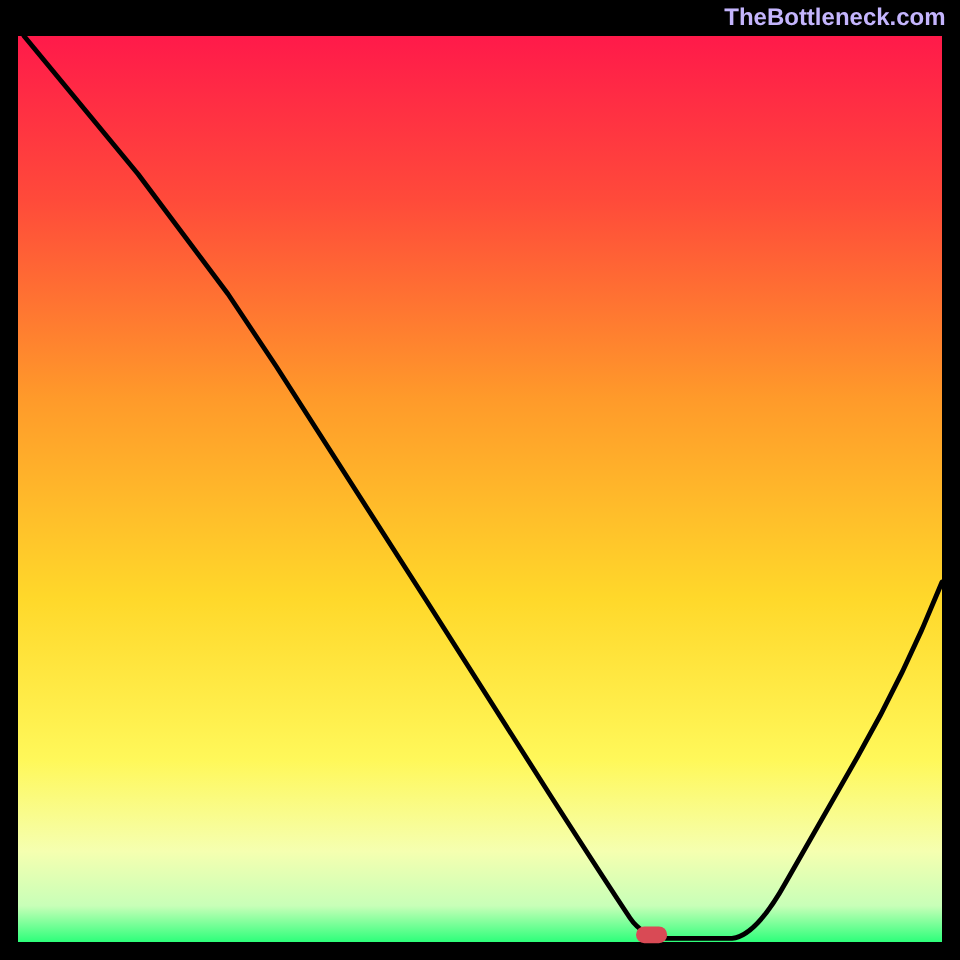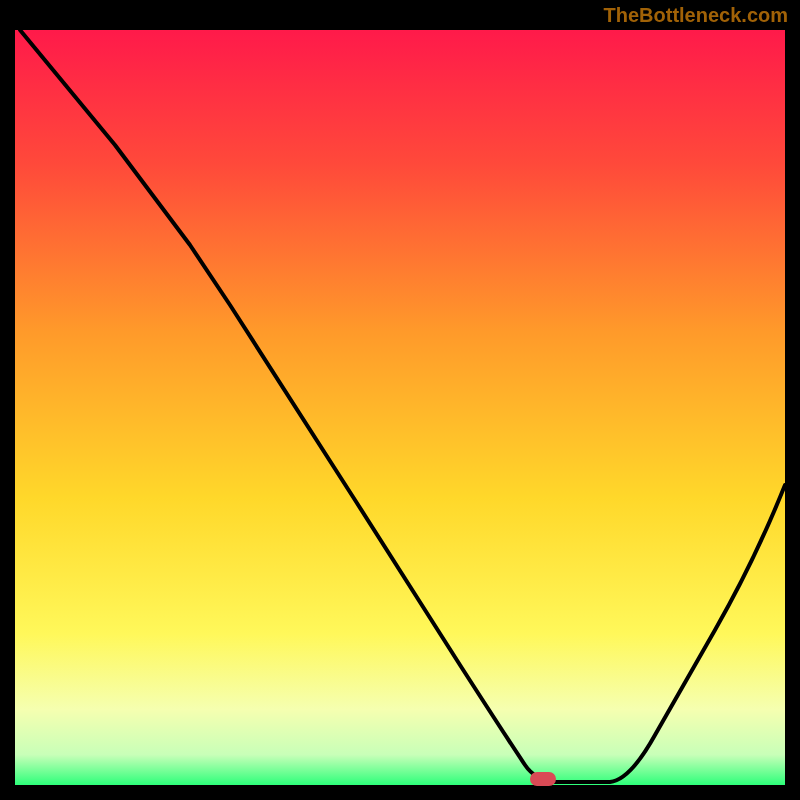--- a/index.html
+++ b/index.html
@@ -8,21 +8,21 @@
     width: 800px;
     height: 800px;
     background: #000;
     position: relative;
     font-family: Arial, Helvetica, sans-serif;
   }
   .watermark {
     position: absolute;
     top: 4px;
     right: 12px;
-    color: #a16207;
+    color: #c4b5fd;
     font-size: 20px;
     font-weight: bold;
     z-index: 10;
   }
   .frame {
     position: absolute;
     left: 15px;
     top: 30px;
     width: 770px;
     height: 755px;

